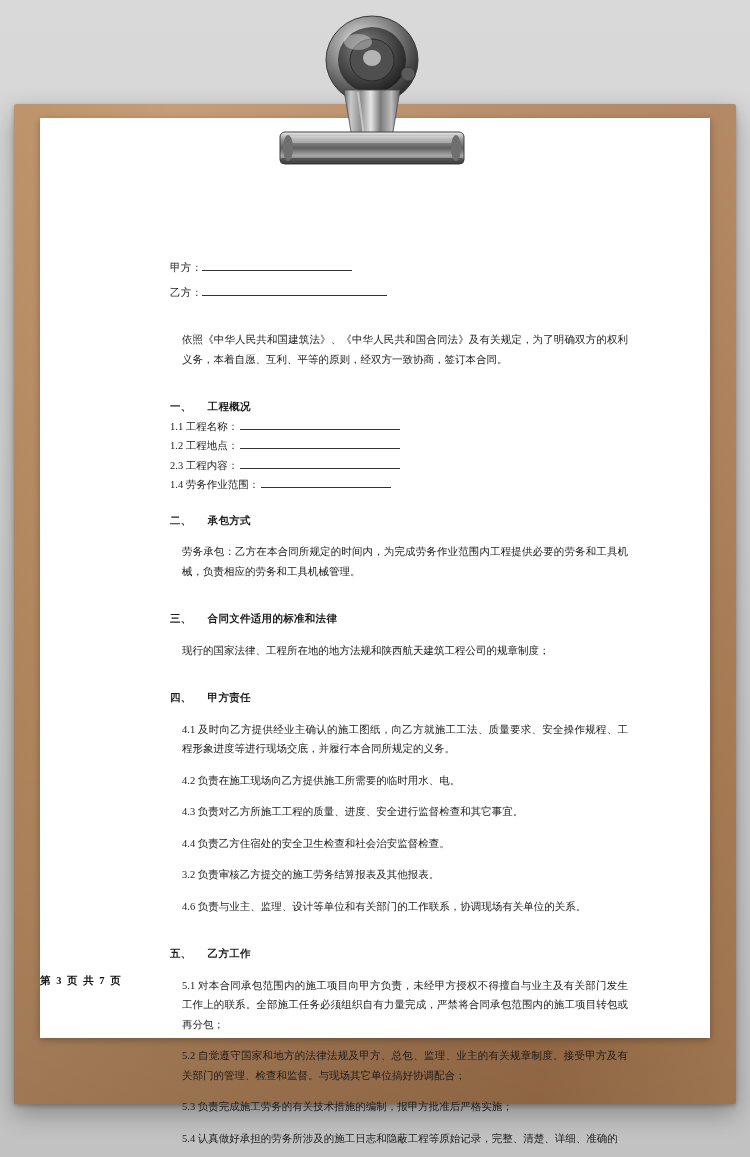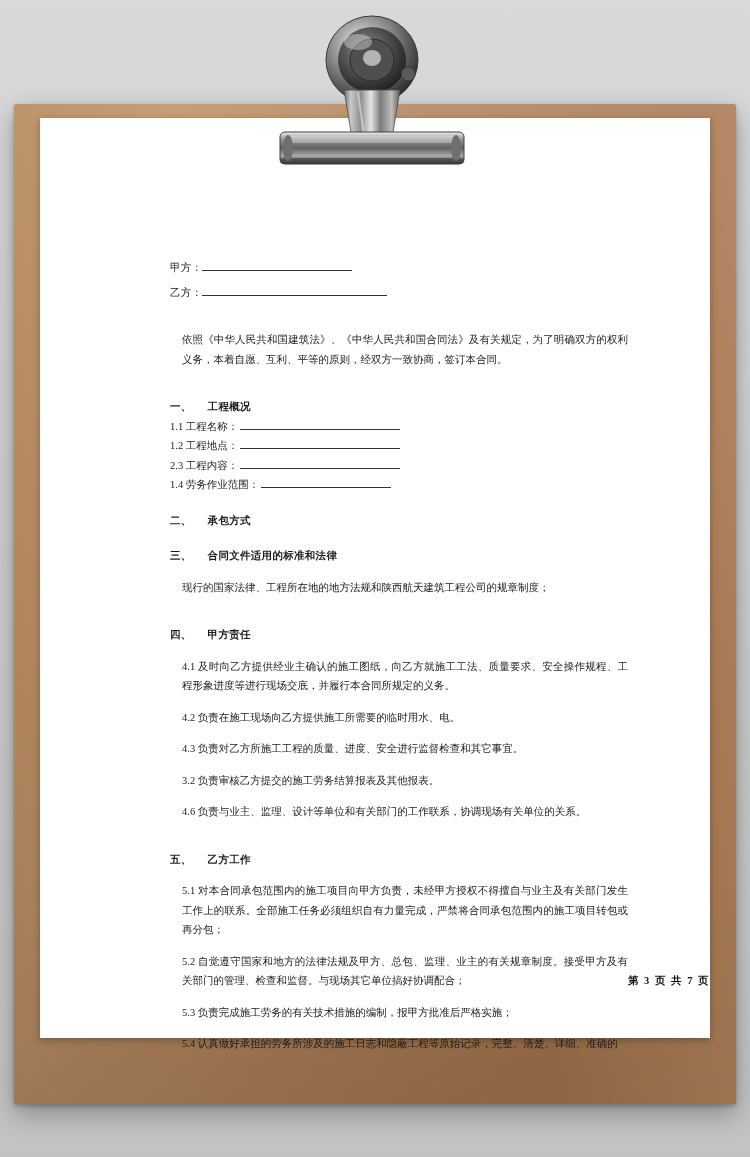--- a/index.html
+++ b/index.html
@@ -110,21 +110,21 @@
     height: 11px;
     vertical-align: baseline;
     margin-left: 2px;
   }
 
   .footer {
     position: absolute;
     left: 0;
     top: 856px;
     width: 670px;
-    text-align: right;
+    text-align: left;
     font-size: 10.5px;
     font-weight: bold;
     color: #111;
     letter-spacing: 1.5px;
   }
 </style>
 </head>
 <body>
 
 <div class="scene">
@@ -160,34 +160,36 @@
           <span>2.3 工程内容：</span><span class="rule" style="width:160px"></span>
         </div>
         <div class="item">
           <span>1.4 劳务作业范围：</span><span class="rule" style="width:130px"></span>
         </div>
 
         <div class="gap-lg"></div>
         <div class="heading">
           <span class="num">二、</span><span>承包方式</span>
         </div>
+        <p class="p">劳务承包：乙方在本合同所规定的时间内，为完成劳务作业范围内工程提供必要的劳务和工具机械，负责相应的劳务和工具机械管理。</p>
 
         <div class="gap-lg"></div>
         <div class="heading">
           <span class="num">三、</span><span>合同文件适用的标准和法律</span>
         </div>
         <p class="p">现行的国家法律、工程所在地的地方法规和陕西航天建筑工程公司的规章制度；</p>
 
         <div class="gap-lg"></div>
         <div class="heading">
           <span class="num">四、</span><span>甲方责任</span>
         </div>
         <p class="p">4.1 及时向乙方提供经业主确认的施工图纸，向乙方就施工工法、质量要求、安全操作规程、工程形象进度等进行现场交底，并履行本合同所规定的义务。</p>
         <p class="p">4.2 负责在施工现场向乙方提供施工所需要的临时用水、电。</p>
         <p class="p">4.3 负责对乙方所施工工程的质量、进度、安全进行监督检查和其它事宜。</p>
+        <p class="p">4.4 负责乙方住宿处的安全卫生检查和社会治安监督检查。</p>
         <p class="p">3.2 负责审核乙方提交的施工劳务结算报表及其他报表。</p>
         <p class="p">4.6 负责与业主、监理、设计等单位和有关部门的工作联系，协调现场有关单位的关系。</p>
 
         <div class="gap-lg"></div>
         <div class="heading">
           <span class="num">五、</span><span>乙方工作</span>
         </div>
         <p class="p">5.1 对本合同承包范围内的施工项目向甲方负责，未经甲方授权不得擅自与业主及有关部门发生工作上的联系。全部施工任务必须组织自有力量完成，严禁将合同承包范围内的施工项目转包或再分包；</p>
         <p class="p">5.2 自觉遵守国家和地方的法律法规及甲方、总包、监理、业主的有关规章制度。接受甲方及有关部门的管理、检查和监督。与现场其它单位搞好协调配合；</p>
         <p class="p">5.3 负责完成施工劳务的有关技术措施的编制，报甲方批准后严格实施；</p>

